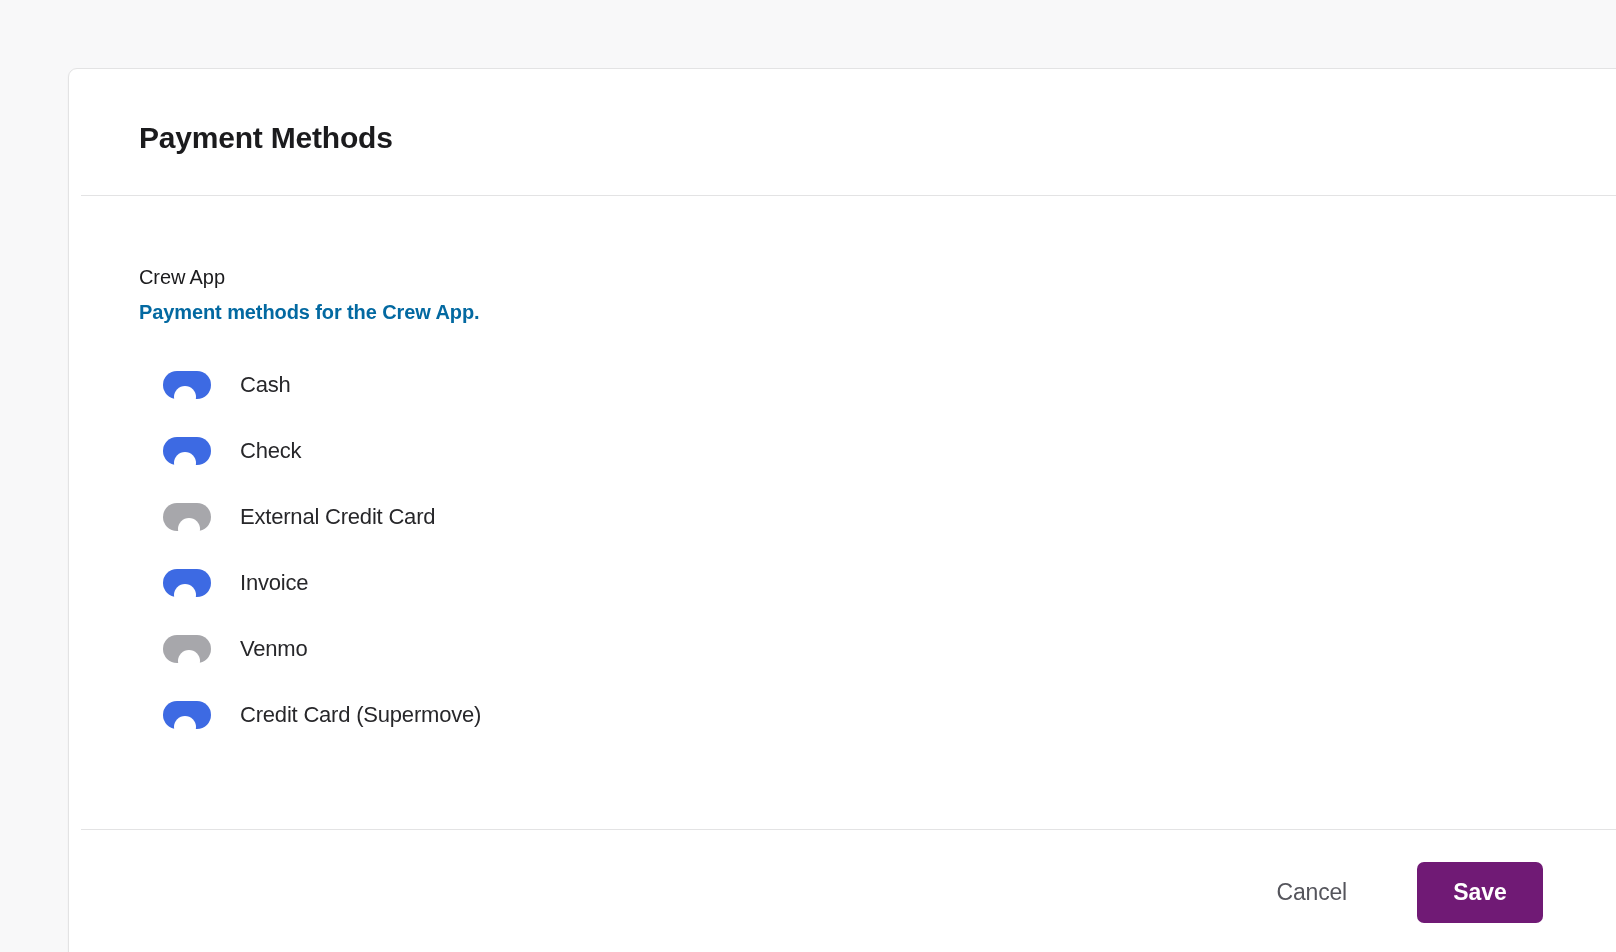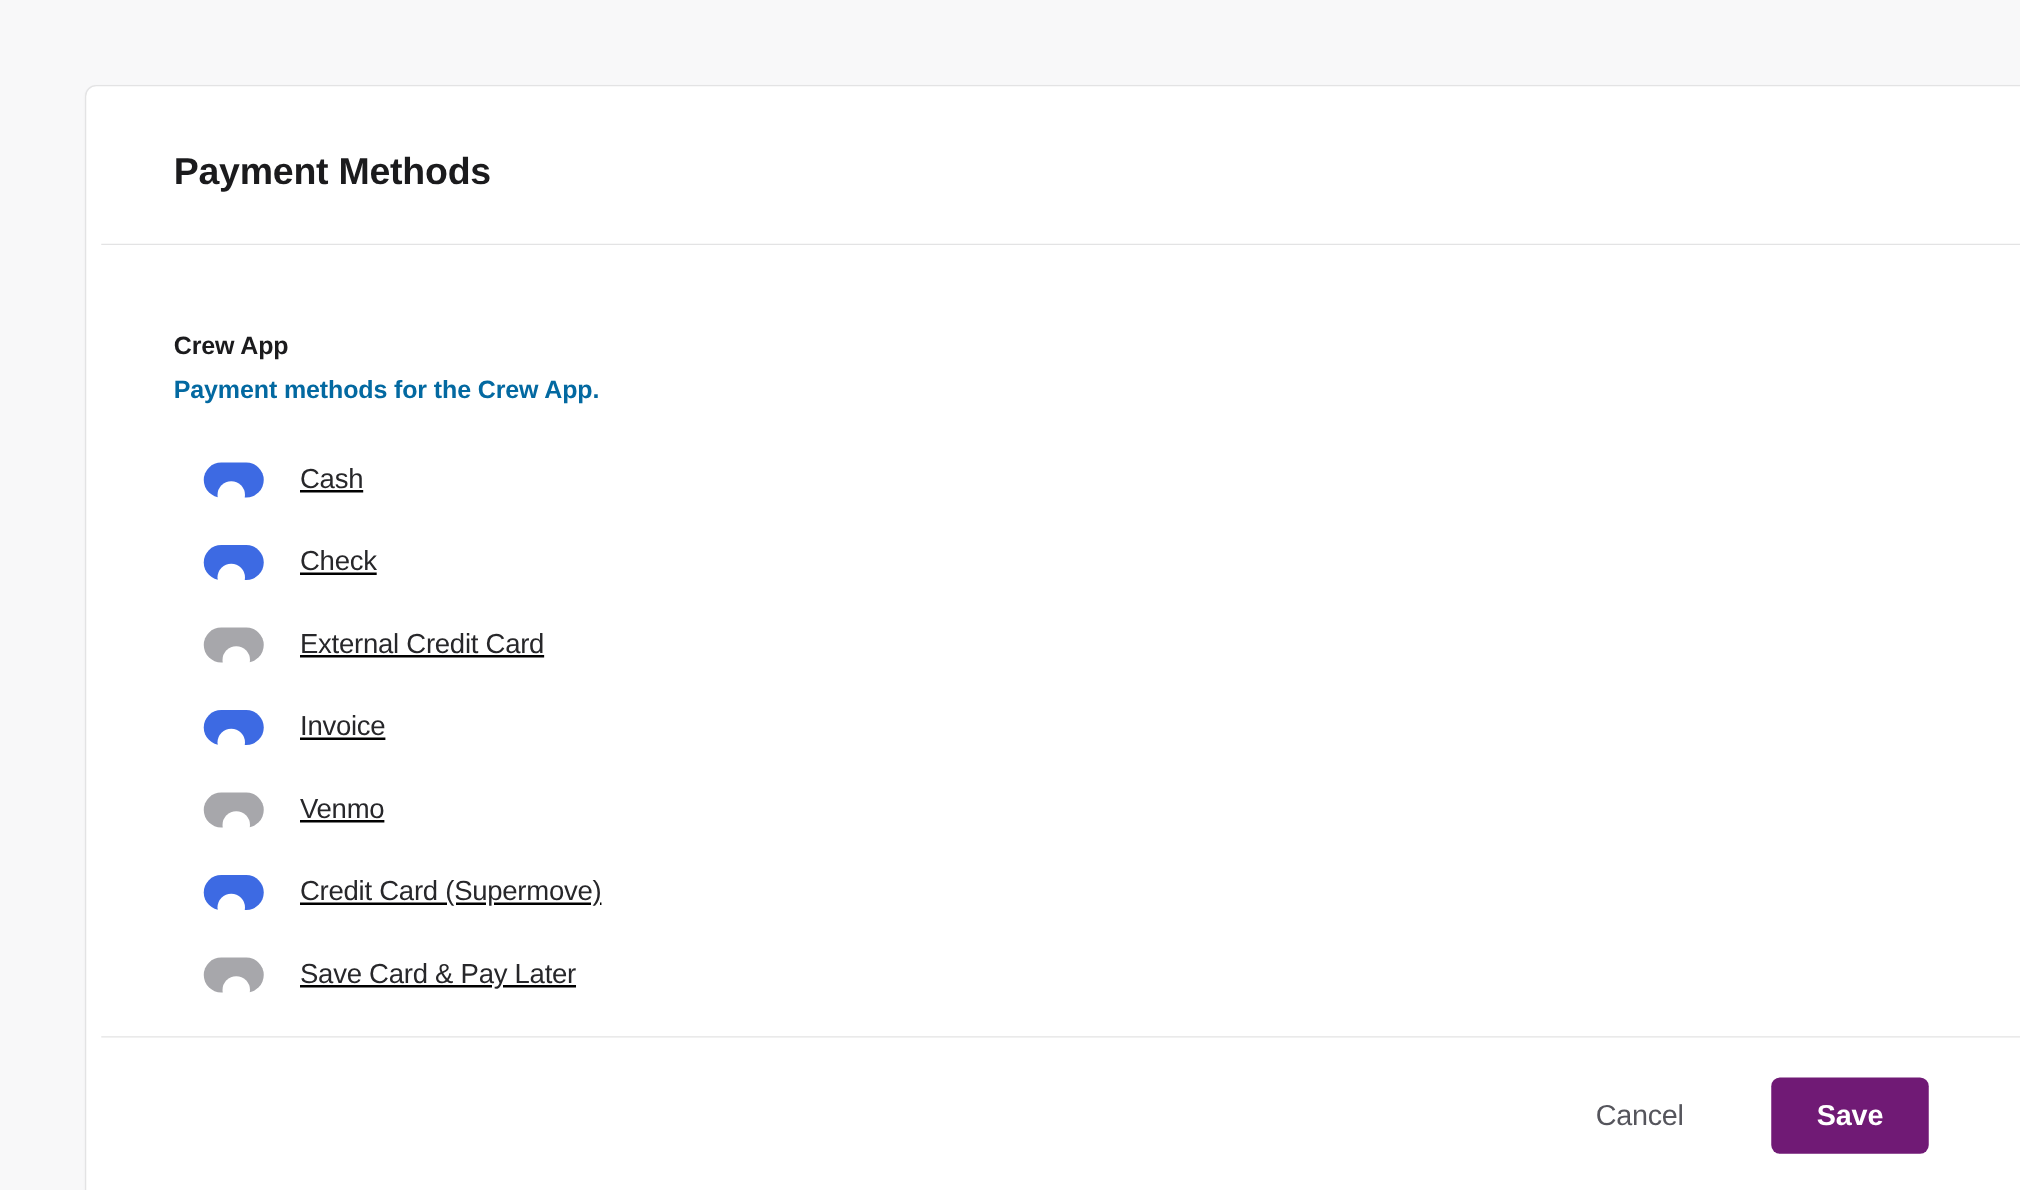--- a/index.html
+++ b/index.html
@@ -54,42 +54,42 @@
   }
 
   
   .card-body {
     padding: 46px 46px 0 46px;
     height: 658px;
   }
 
   .section-title {
     font-size: 20px;
-    font-weight: 700;
+    font-weight: 400;
     color: #1b1b1d;
     margin-bottom: 11px;
     letter-spacing: -0.1px;
   }
 
   .section-subtitle {
     font-size: 20px;
     font-weight: 700;
     color: #0369a1;
     letter-spacing: -0.1px;
   }
 
   .toggle-list {
     margin-top: 34px;
   }
 
   .toggle-row {
     display: flex;
+    align-items: center;
     height: 54px;
     cursor: pointer;
-    text-decoration: underline;
   }
 
   .toggle {
     position: relative;
     width: 48px;
     height: 28px;
     border-radius: 14px;
     flex: 0 0 auto;
     background: #a7a7ab;
     transition: background .12s ease;
@@ -214,26 +214,20 @@
               <div class="knob"></div>
             </div>
             <span class="toggle-label">Venmo</span>
           </div>
           <div class="toggle-row">
             <div class="toggle on">
               <div class="knob"></div>
             </div>
             <span class="toggle-label">Credit Card (Supermove)</span>
           </div>
-          <div class="toggle-row">
-            <div class="toggle">
-              <div class="knob"></div>
-            </div>
-            <span class="toggle-label">Save Card &amp; Pay Later</span>
-          </div>
         </div>
 
     </div>
 
     <div class="card-footer">
 
       <button class="btn-cancel">Cancel</button>
 
       <div class="save-wrap">
         <button class="btn-save">Save</button>

